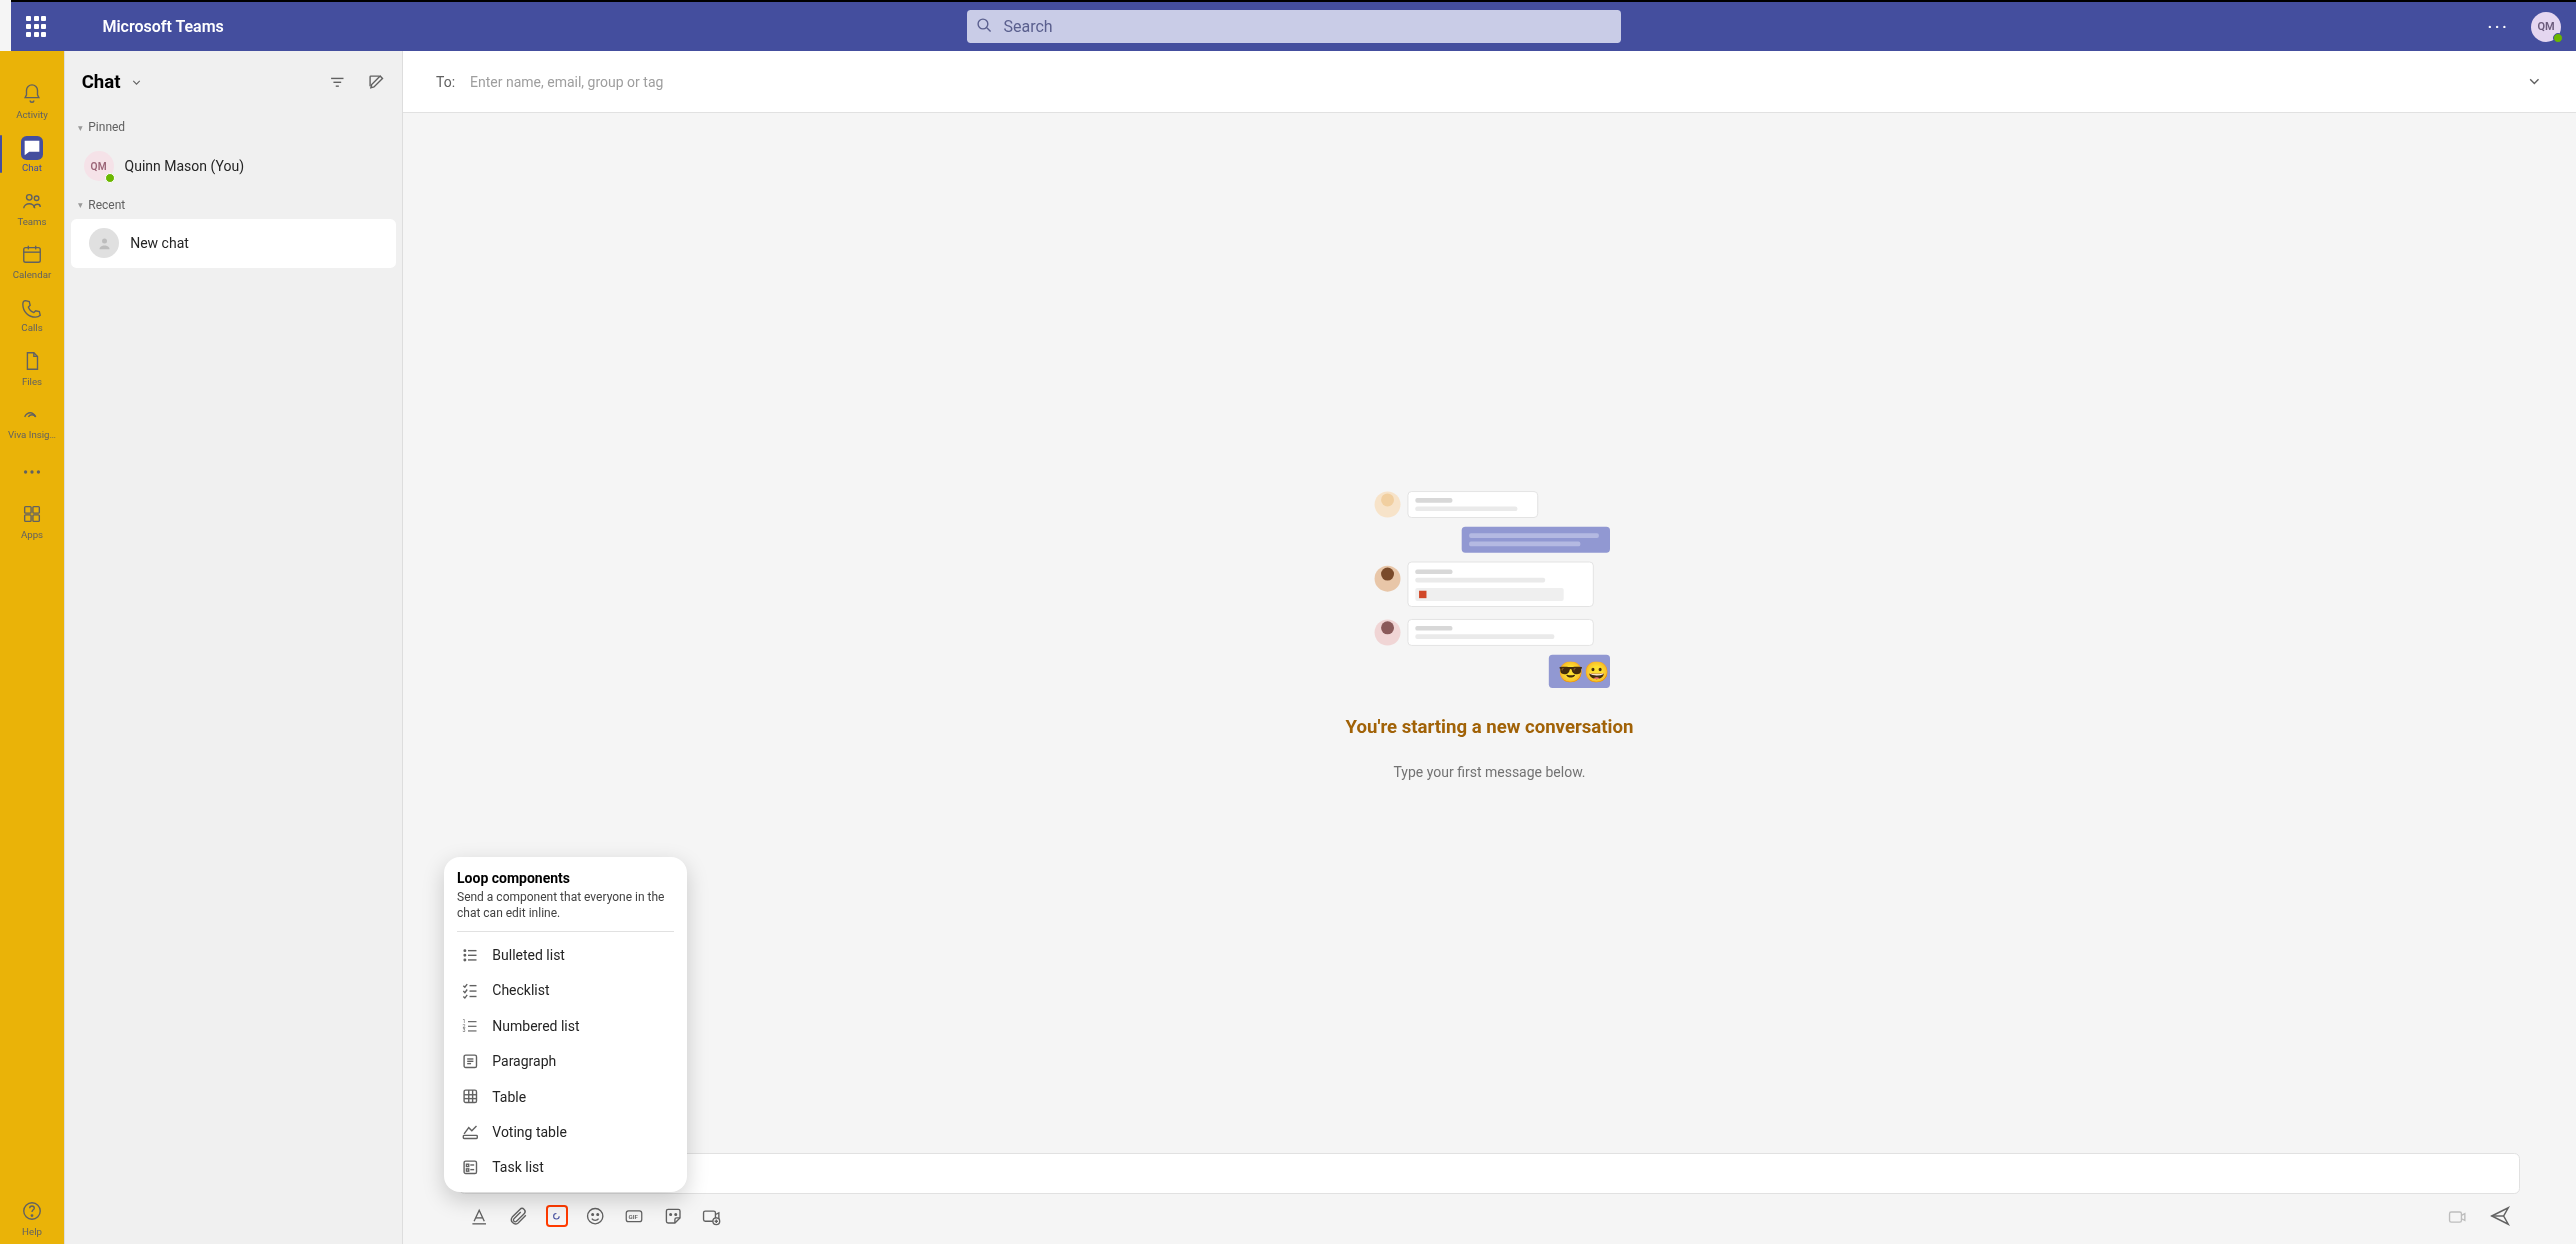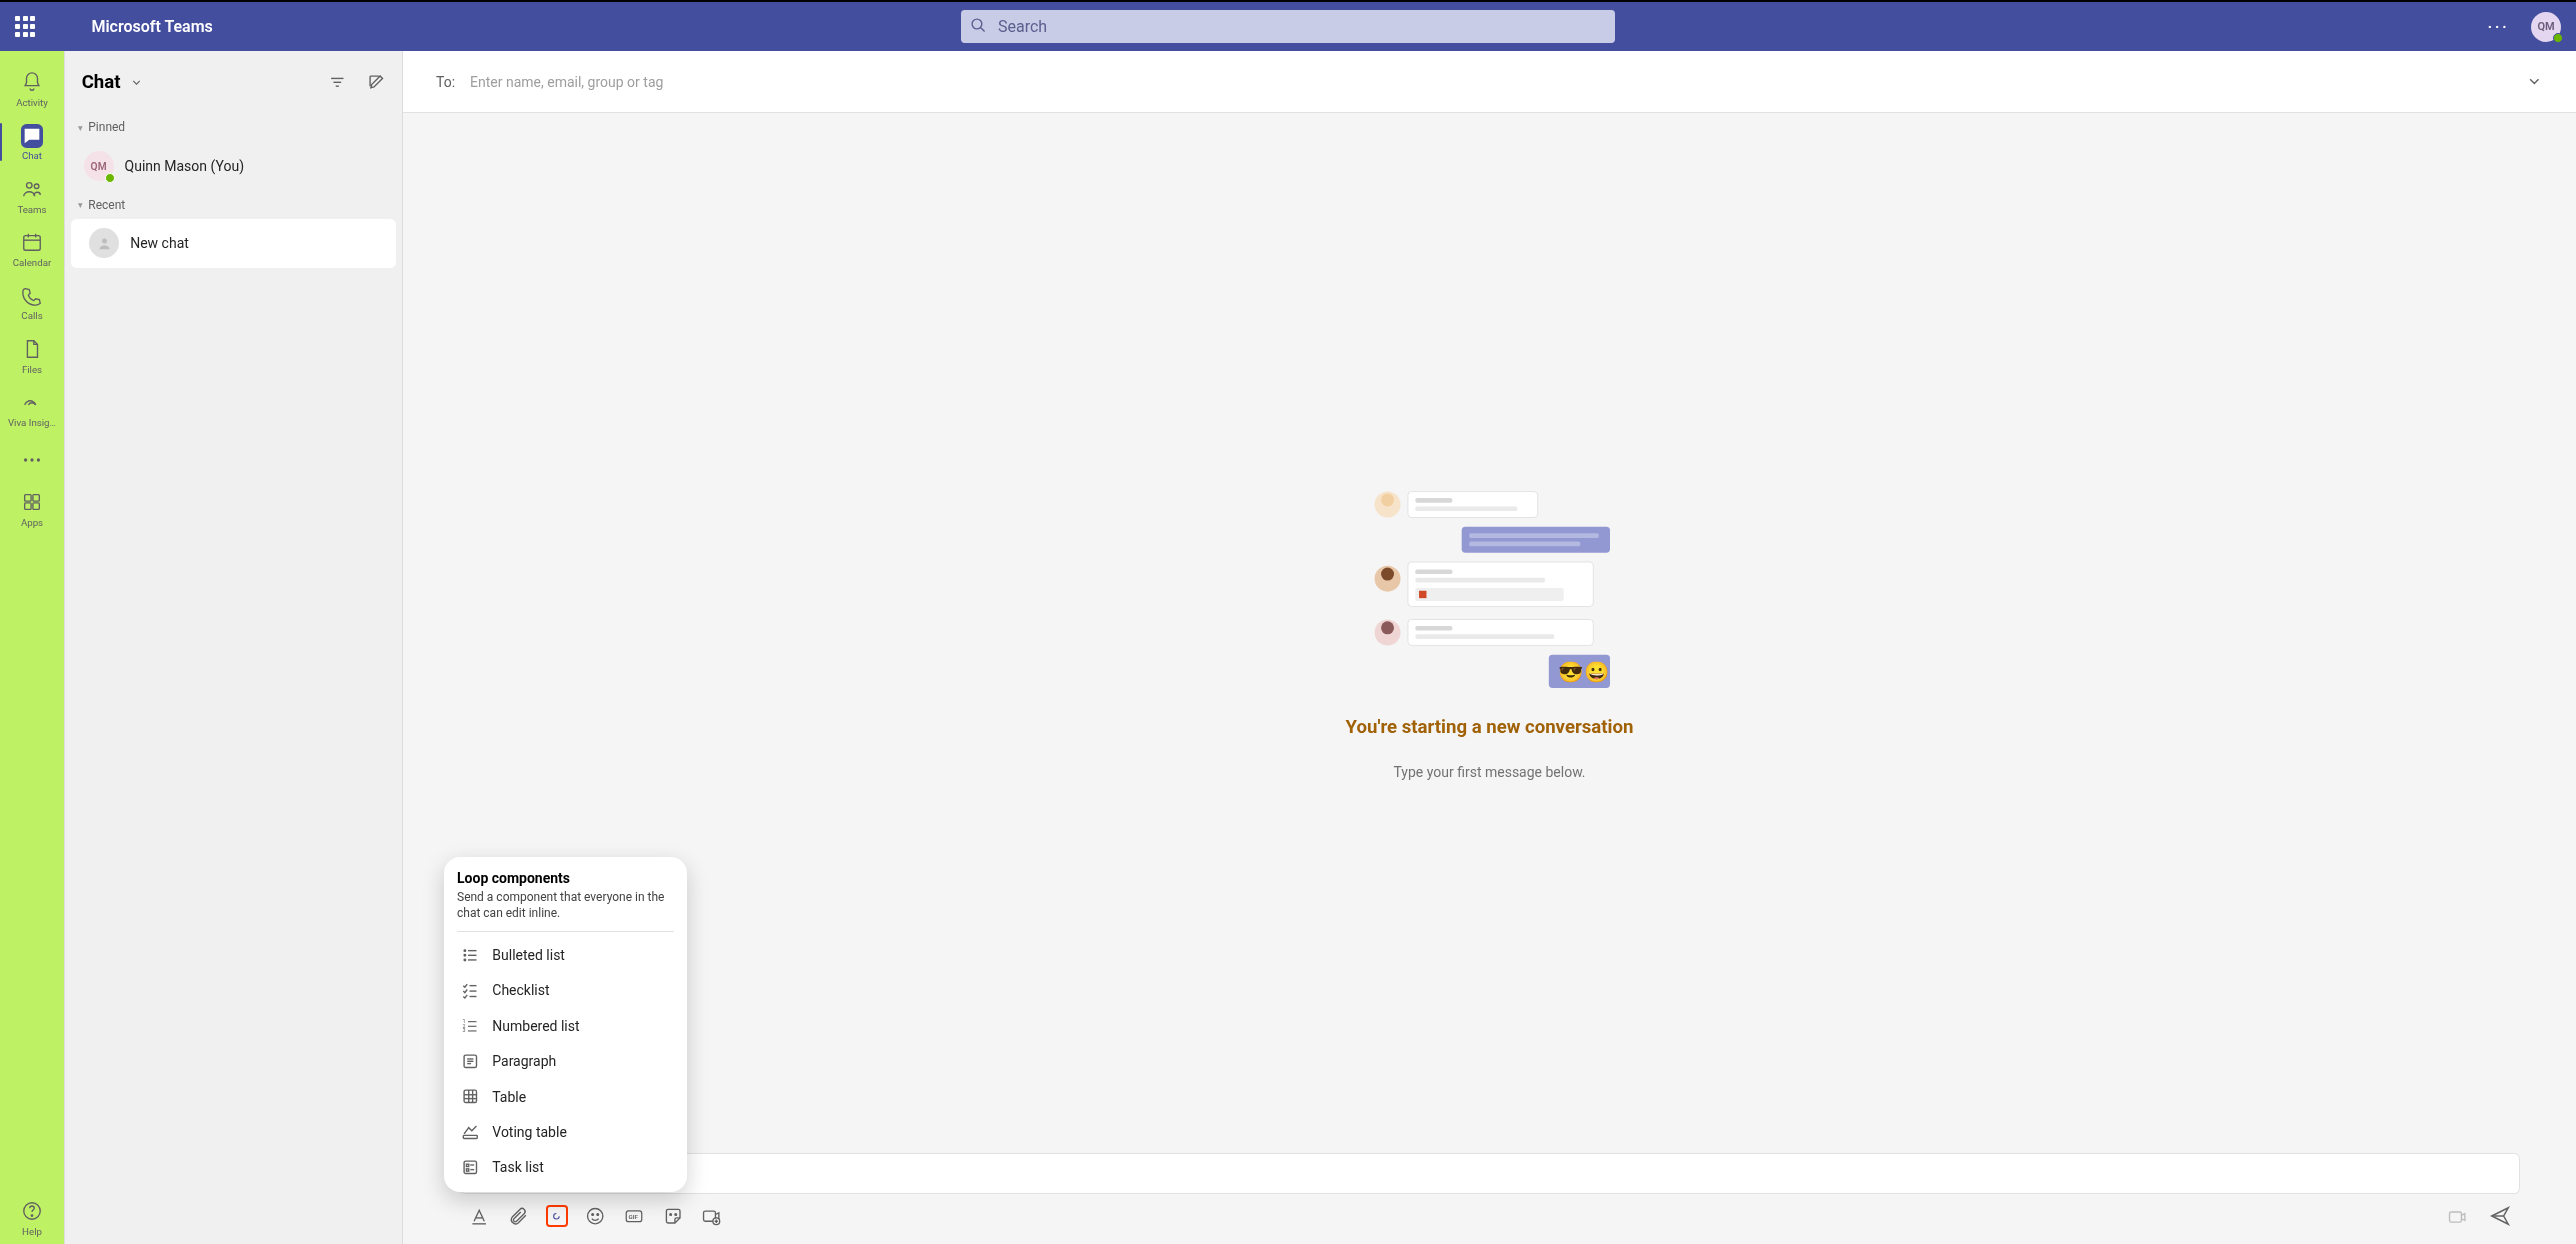--- a/index.html
+++ b/index.html
@@ -9,20 +9,21 @@
   
   .topbar {
     height: 51px;
     background: #444e9e;
     display: flex;
     align-items: center;
     color: #fff;
     padding: 0 15px;
     position: relative;
     border-top: 2.8px solid #000;
+    margin-left: 11px;
   }
   .waffle {
     width: 20.4px; height: 20.4px;
     display: grid; grid-template-columns: repeat(3,1fr); grid-template-rows: repeat(3,1fr);
     gap: 2.8px; cursor: pointer;
   }
   .waffle div { background: #fff; border-radius: 0.9px; }
   .brand { margin-left: 56px; font-size: 16px; font-weight: 600; }
   .search-wrap {
     position: absolute; left: 50%; transform: translateX(-50%);
@@ -54,23 +55,23 @@
     position: absolute; right: -1.9px; bottom: -1.9px;
     width: 10.2px; height: 10.2px; border-radius: 50%;
     background: #6bb700; border: 1.9px solid #fff;
   }
 
   
   .main { display: flex; flex: 1; min-height: 0; }
 
   
   .rail {
-    width: 65px; background: #bef264;
+    width: 65px; background: #eab308;
     display: flex; flex-direction: column; align-items: center;
-    padding-top: 11px; border-right: 0.9px solid #ddd;
+    padding-top: 23px; border-right: 0.9px solid #ddd;
   }
   .rail-item {
     width: 65px; padding: 9.3px 0 7.4px 0;
     display: flex; flex-direction: column; align-items: center;
     color: #616161; cursor: pointer; position: relative;
     font-size: 9.7px; gap: 3.7px;
   }
   .rail-item.active { color: #444e9e; }
   .rail-item.active::before {
     content: ""; position: absolute; left: 0; top: 7.4px; bottom: 7.4px;

